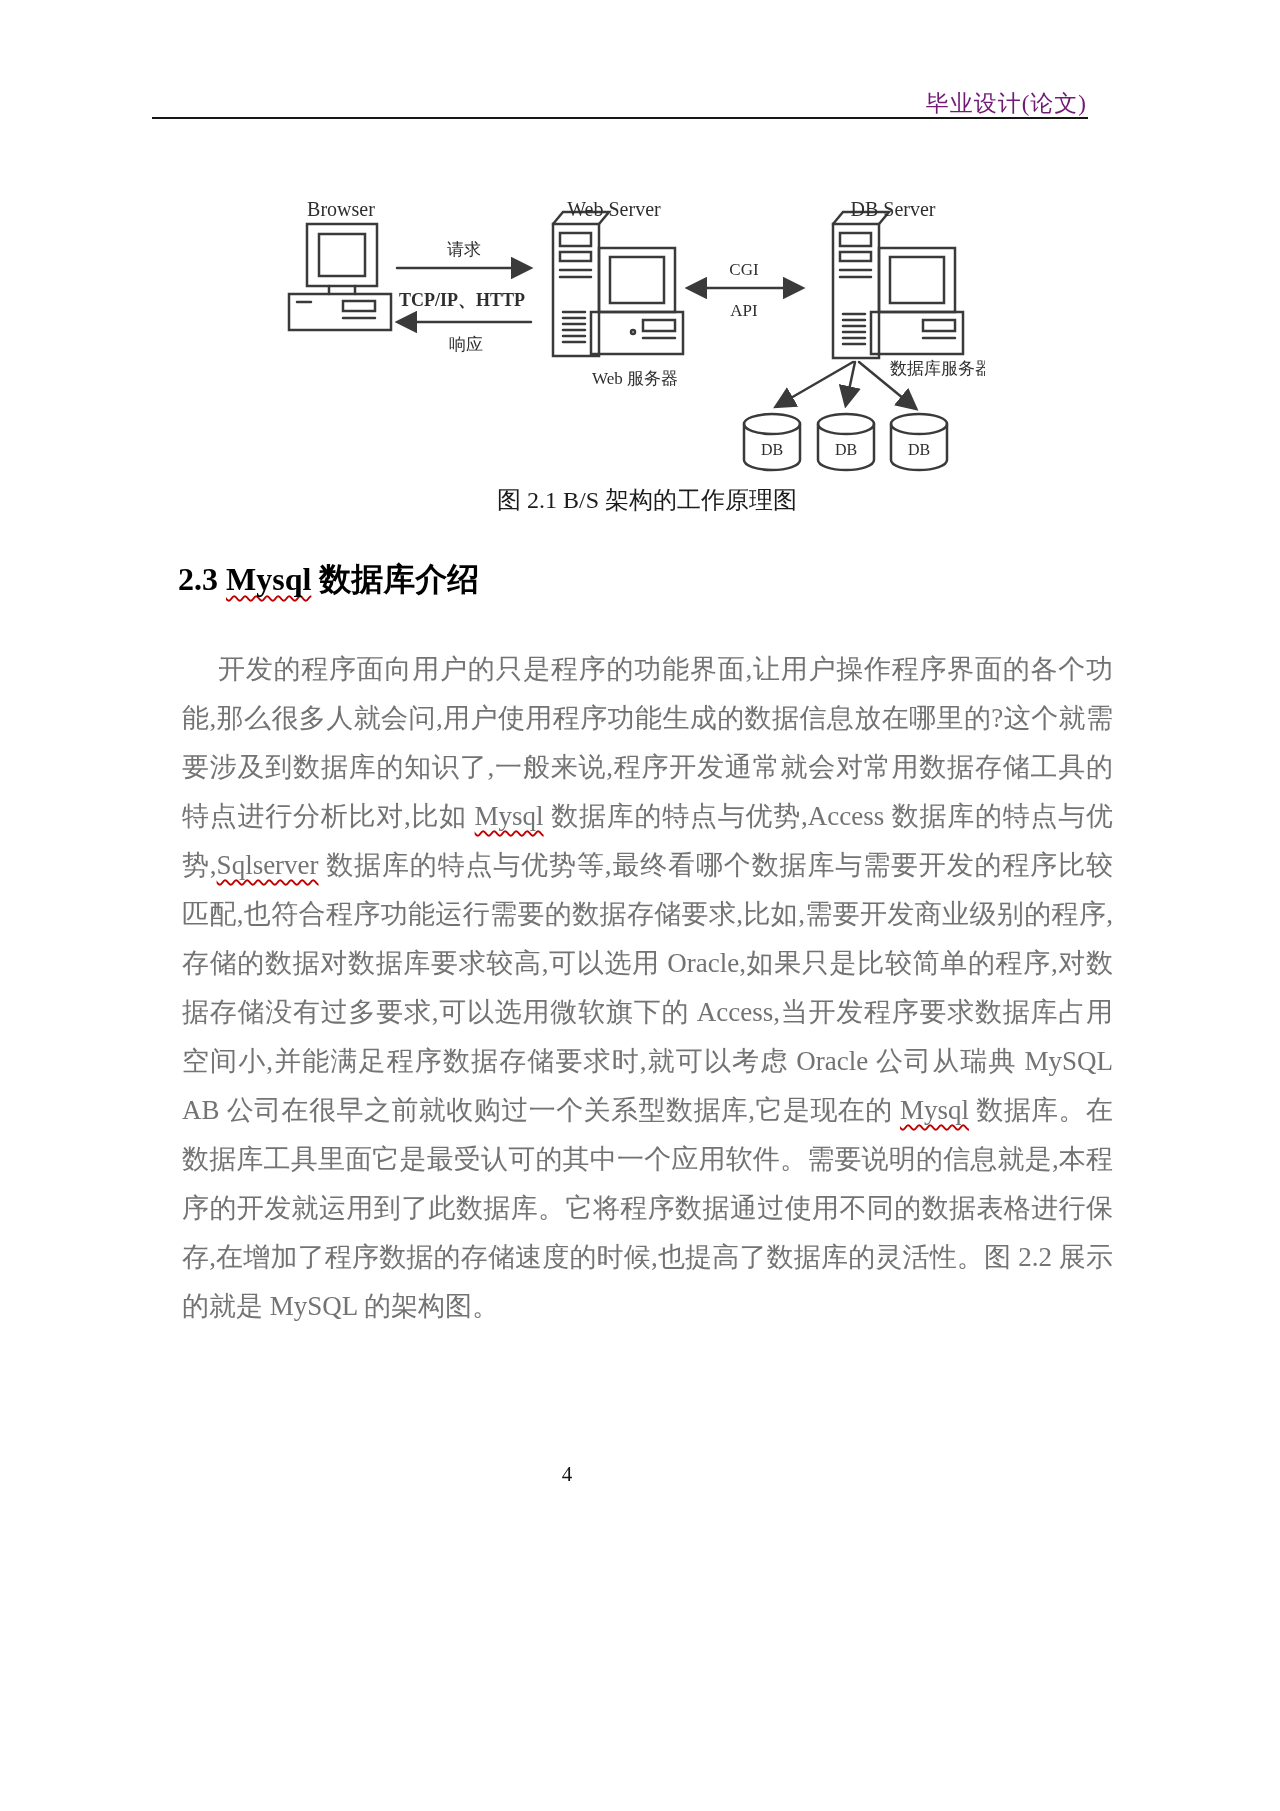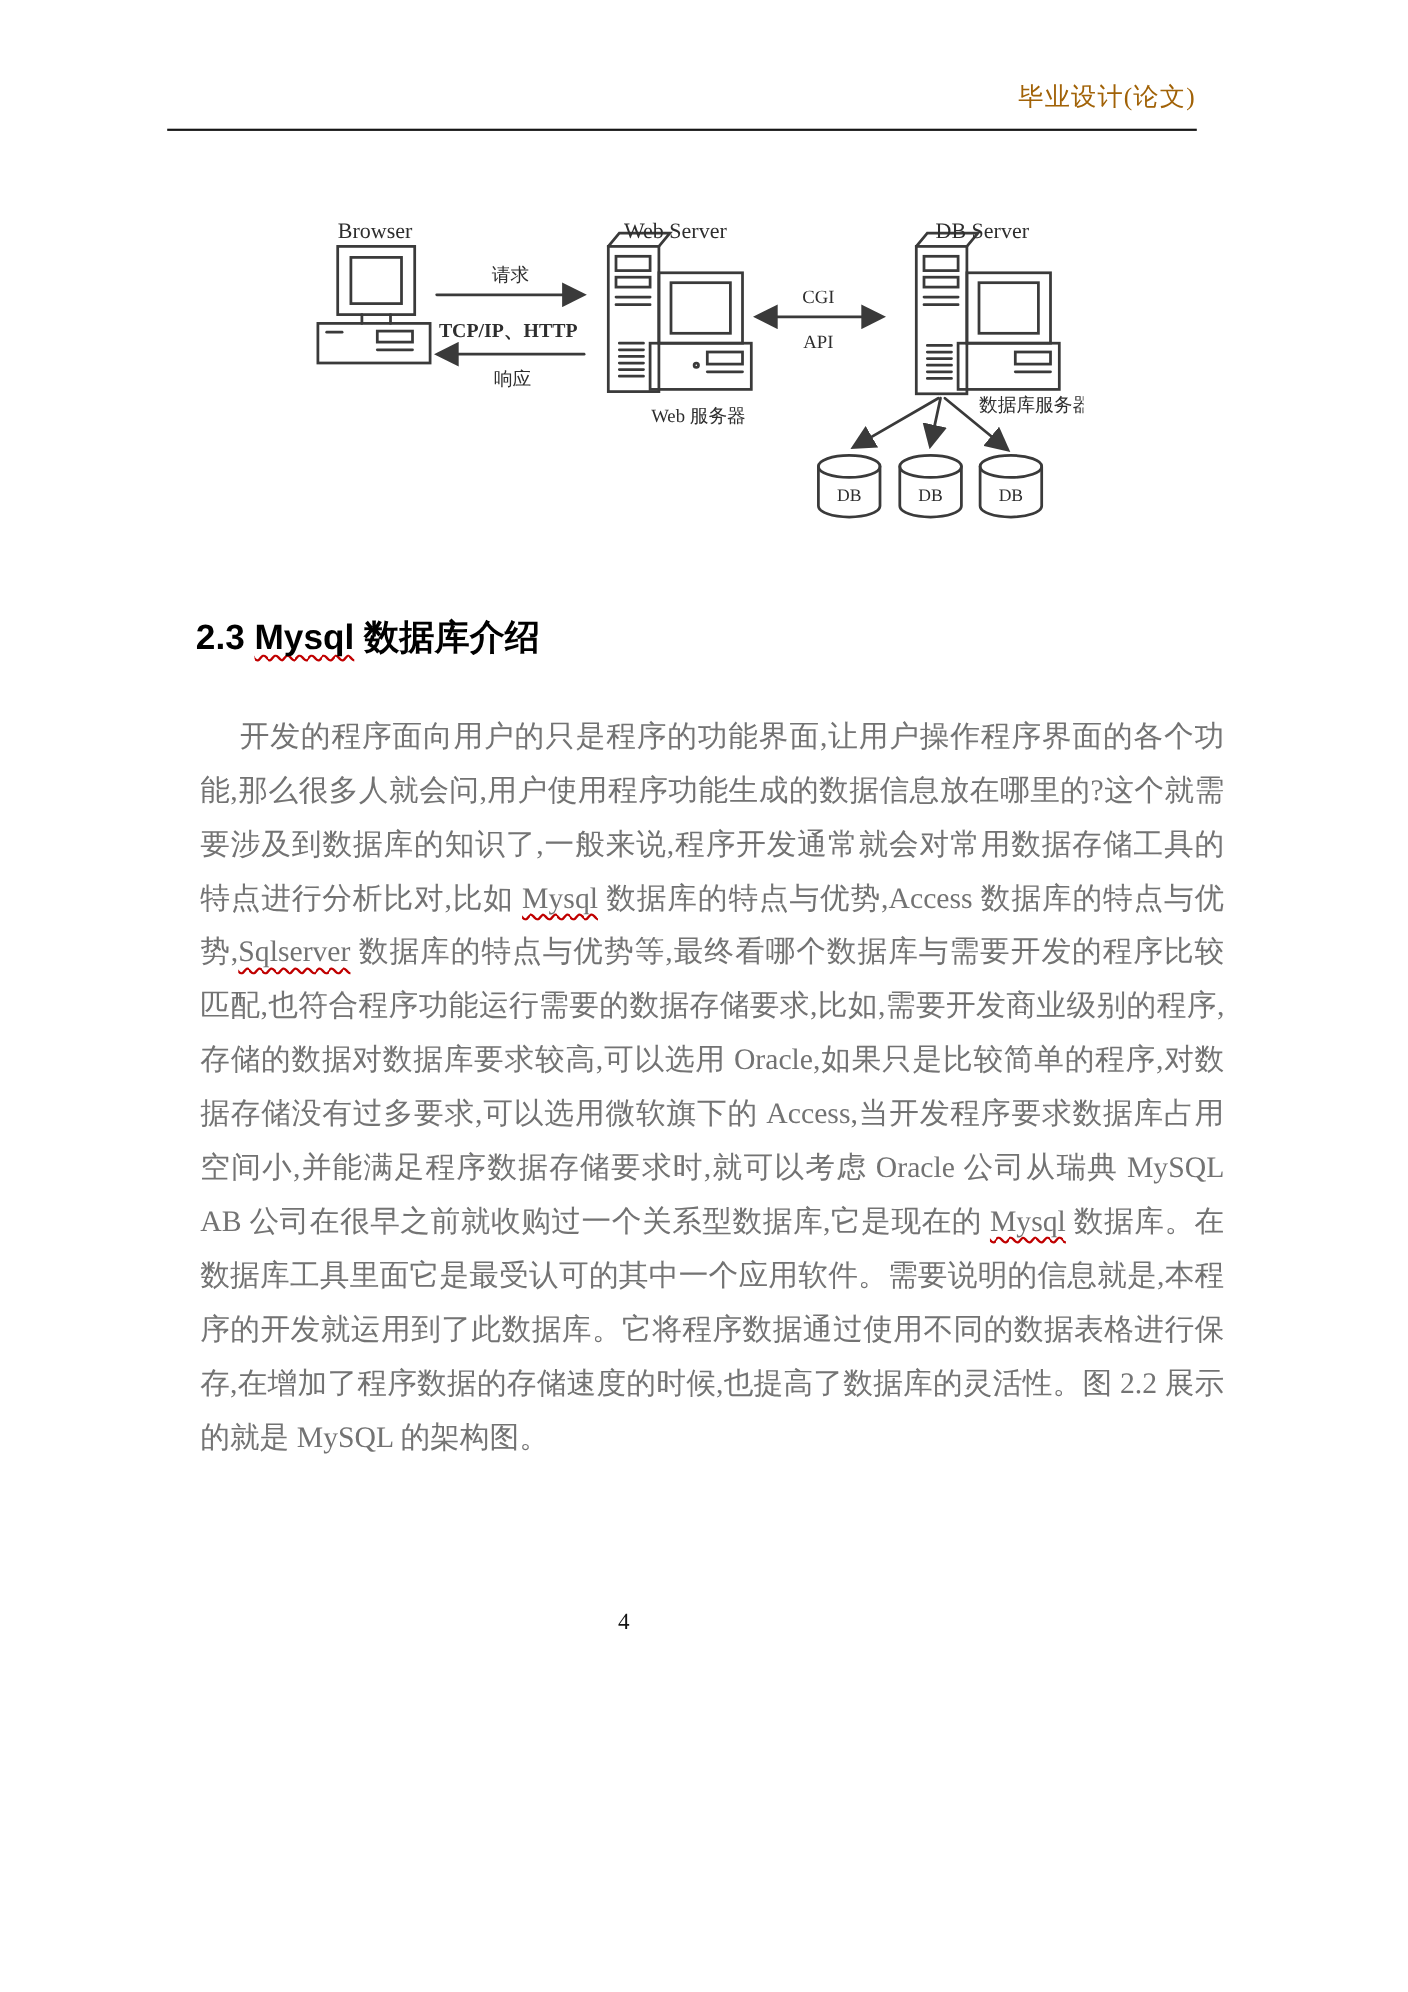--- a/index.html
+++ b/index.html
@@ -3,36 +3,36 @@
 <meta charset="utf-8">
 <style>
   * { margin:0; padding:0; box-sizing:border-box; }
   html,body { background:#e8e8e8; }
   .page {
     position:relative; width:1280px; height:1811px; margin:0 auto;
     background:#ffffff; color:#141414; overflow:hidden;
     font-family:"Liberation Serif","DejaVu Serif",serif;
   }
   .header-title {
-    position:absolute; top:72px; right:193px;
-    font-size:23px; letter-spacing:1px; color:#a16207;
+    position:absolute; top:88px; right:193px;
+    font-size:23px; letter-spacing:1px; color:#701a75;
   }
   .header-rule {
     position:absolute; top:117px; left:152px; width:936px; height:2px;
     background:#161616;
   }
   .figure-svg { position:absolute; top:160px; left:245px; }
   .figure-caption {
     position:absolute; top:484px; left:182px; width:930px;
     text-align:center; font-size:24px; color:#1c1c1c;
   }
   .section-heading {
     position:absolute; top:558px; left:178px;
     font-size:32px; font-weight:bold; color:#000;
-    font-family:Liberation Sans, sans-serif;
+    font-family:Liberation Serif, serif;
   }
   .wavy {
     text-decoration-line:underline;
     text-decoration-style:wavy;
     text-decoration-color:#c00000;
     text-decoration-thickness:2px;
     text-underline-offset:5px;
     text-decoration-skip-ink:none;
   }
   .body-paragraph {
@@ -134,20 +134,21 @@
       <text x="499" y="156" font-size="17">API</text>
       <text x="648" y="56" font-size="20">DB Server</text>
       <text x="390" y="224" font-size="17">Web 服务器</text>
       <text x="696" y="214" font-size="17">数据库服务器</text>
       <text x="527" y="295" font-size="16">DB</text>
       <text x="601" y="295" font-size="16">DB</text>
       <text x="674" y="295" font-size="16">DB</text>
     </g>
   </svg>
 
+  <div class="figure-caption">图 2.1 B/S 架构的工作原理图</div>
 
   <h2 class="section-heading"><span>2.3 </span><span class="wavy">Mysql</span><span> 数据库介绍</span></h2>
 
   <p class="body-paragraph"><span>开发的程序面向用户的只是程序的功能界面,让用户操作程序界面的各个功能,那么很多人就会问,用户使用程序功能生成的数据信息放在哪里的?这个就需要涉及到数据库的知识了,一般来说,程序开发通常就会对常用数据存储工具的特点进行分析比对,比如 </span><span class="wavy">Mysql</span><span> 数据库的特点与优势,Access 数据库的特点与优势,</span><span class="wavy">Sqlserver</span><span> 数据库的特点与优势等,最终看哪个数据库与需要开发的程序比较匹配,也符合程序功能运行需要的数据存储要求,比如,需要开发商业级别的程序,存储的数据对数据库要求较高,可以选用 Oracle,如果只是比较简单的程序,对数据存储没有过多要求,可以选用微软旗下的 Access,当开发程序要求数据库占用空间小,并能满足程序数据存储要求时,就可以考虑 Oracle 公司从瑞典 MySQL AB 公司在很早之前就收购过一个关系型数据库,它是现在的 </span><span class="wavy">Mysql</span><span> 数据库。在数据库工具里面它是最受认可的其中一个应用软件。需要说明的信息就是,本程序的开发就运用到了此数据库。它将程序数据通过使用不同的数据表格进行保存,在增加了程序数据的存储速度的时候,也提高了数据库的灵活性。图 2.2 展示的就是 MySQL 的架构图。</span></p>
 
   <div class="page-number">4</div>
 
 </div>
 
 </body></html>

